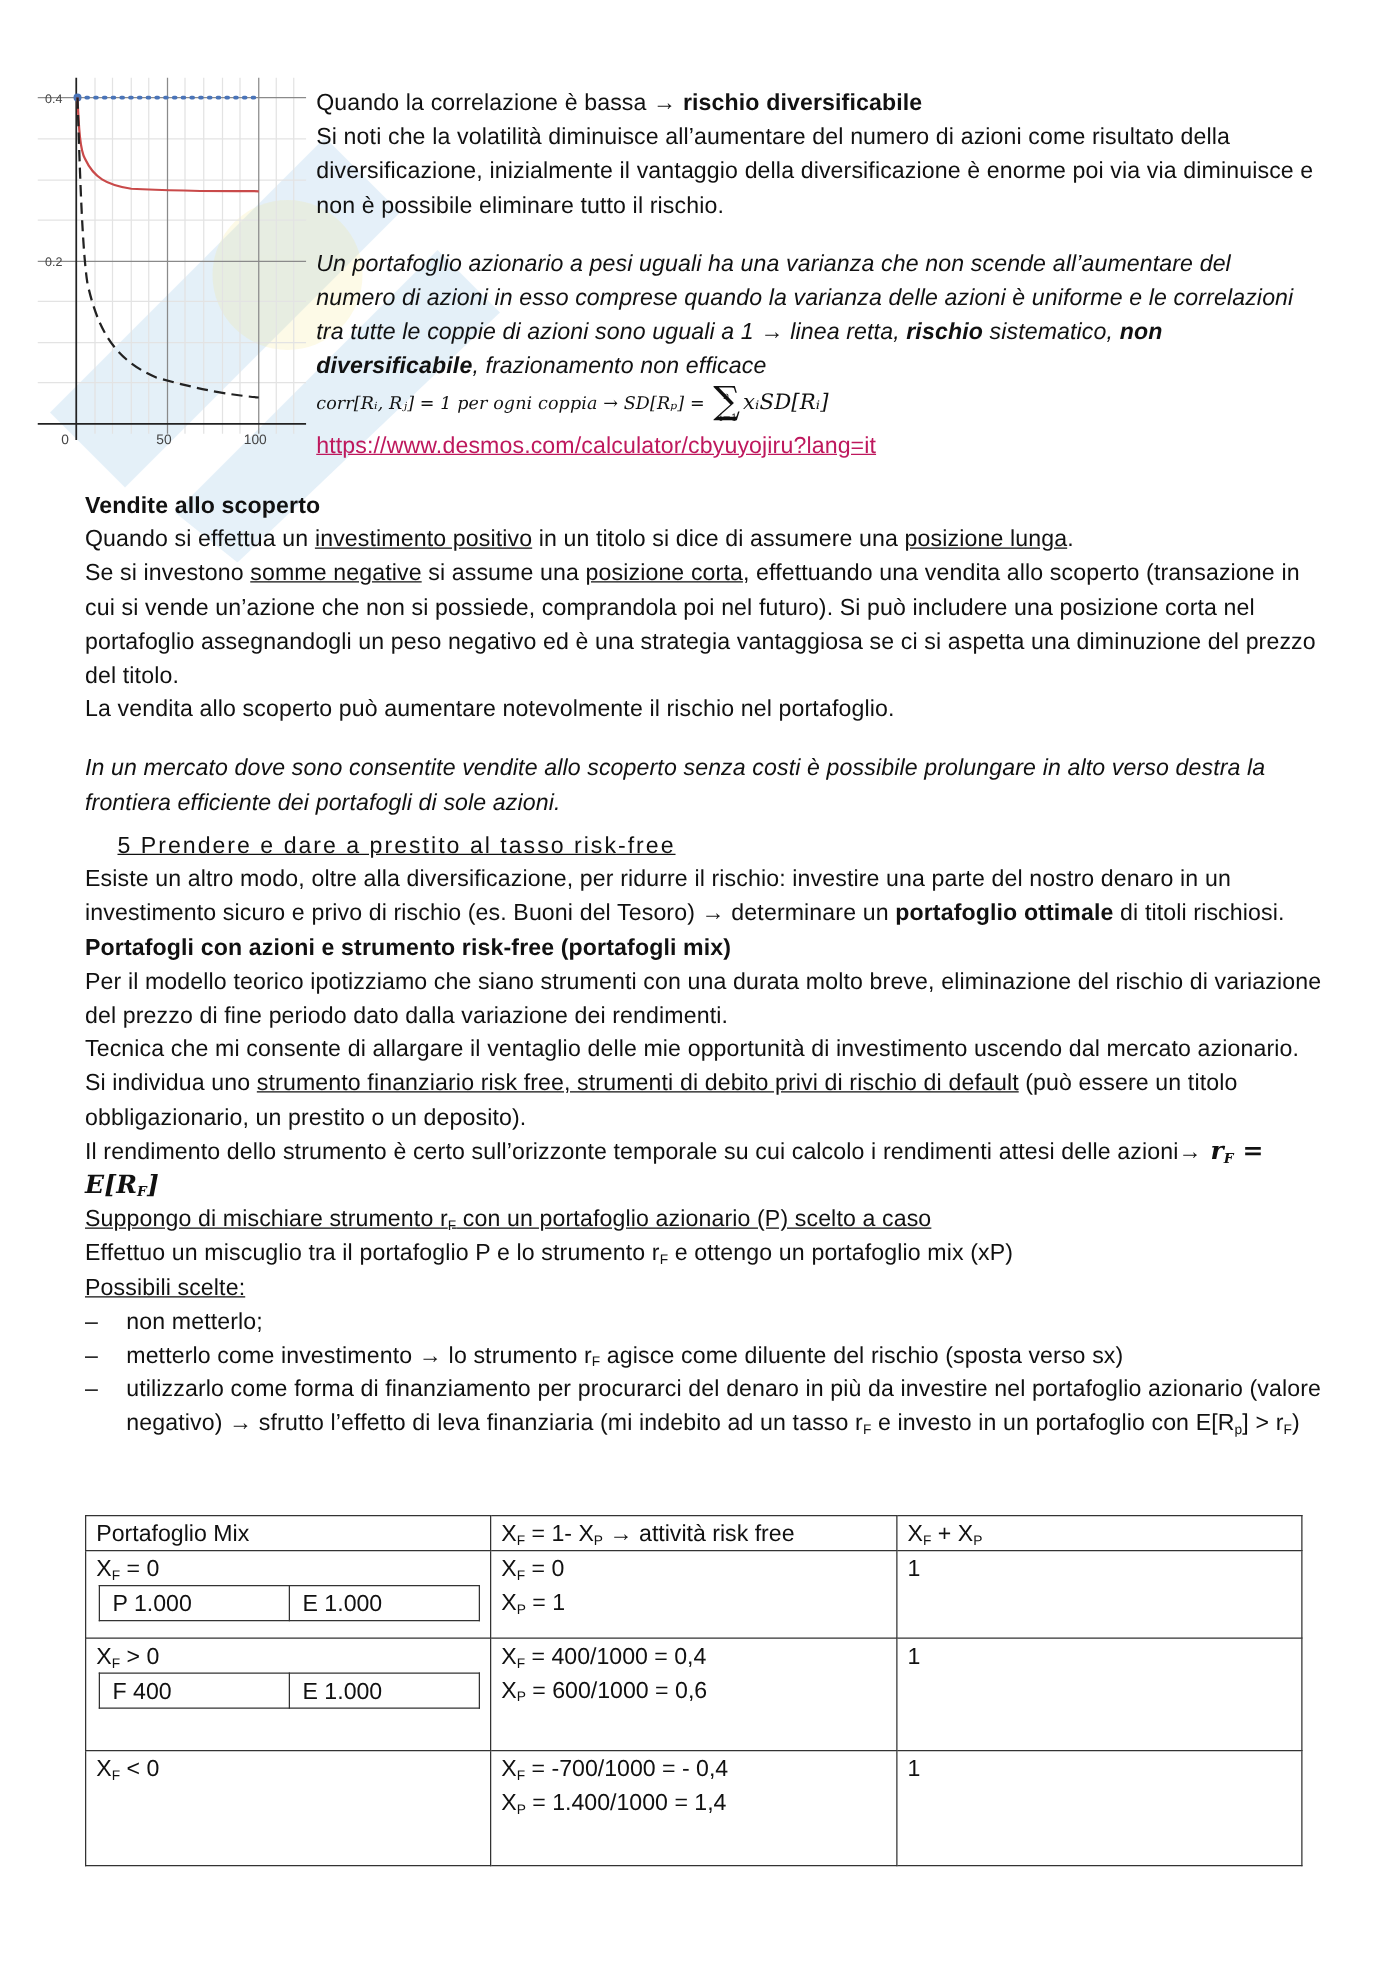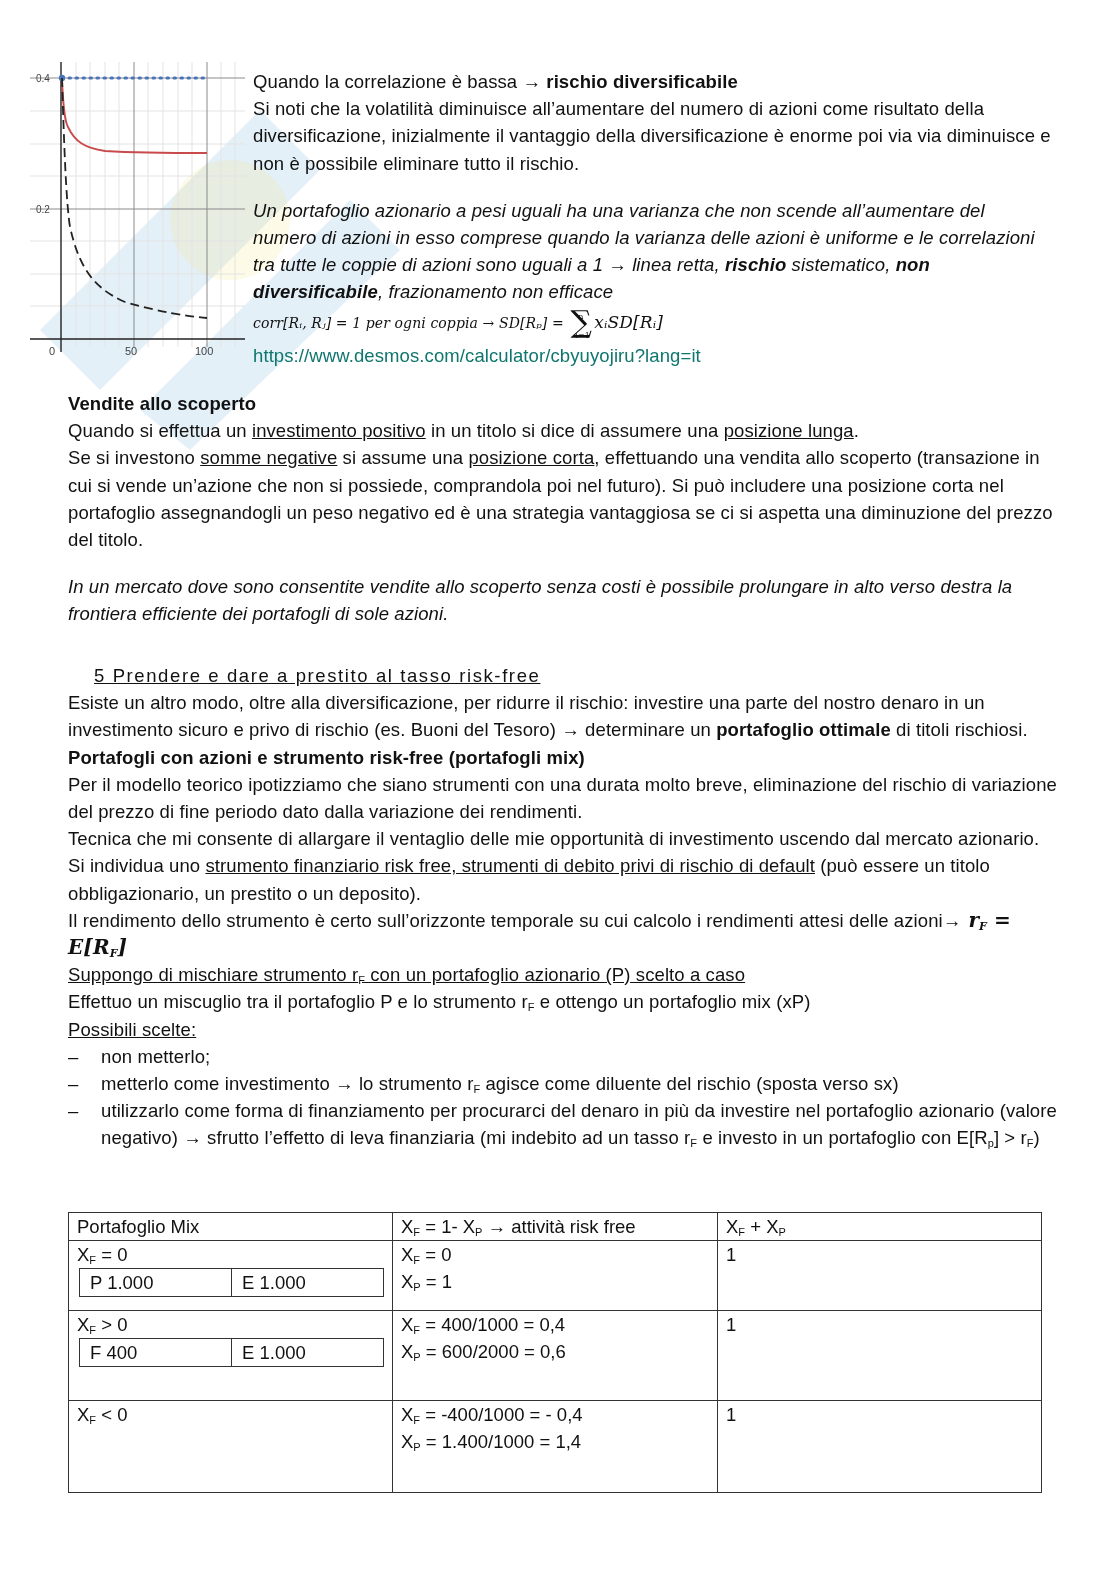--- a/index.html
+++ b/index.html
@@ -9,21 +9,21 @@
   .page { position: absolute; left: 0; top: 0; width: 1116px; }
   .txt { font-size: 18.5px; line-height: 27.2px; letter-spacing: 0.1px; }
   .u { text-decoration: underline; }
   .b { font-weight: bold; }
   .i { font-style: italic; margin-top: 20px; }
   .chart { position: absolute; left: 30px; top: 62px; width: 215px; height: 300px; }
   .right-col { position: absolute; left: 253px; top: 68px; width: 800px; }
   .formula { font-family: "DejaVu Serif", "Liberation Serif", serif; font-style: italic; font-size: 14px; line-height: 32px; height: 36px; position: relative; }
   .formula .sum { font-style: normal; font-size: 30px; vertical-align: middle; position: relative; top: -2px; }
   .formula .sup { position: absolute; font-size: 8px; font-style: normal; }
-  .link { color: #0f766e; }
+  .link { color: #be185d; text-decoration: underline; }
   .block { position: absolute; left: 68px; width: 990px; }
   .heading-sec { letter-spacing: 1.6px; text-decoration: underline; margin-left: 26px; }
   .list { margin: 0; padding: 0; list-style: none; }
   .list li { position: relative; padding-left: 33px; }
   .list li .dash { position: absolute; left: 0; top: 0; }
   sub.s { font-size: 11px; vertical-align: -3px; line-height: 0; }
   .math { font-family: "DejaVu Serif", "Liberation Serif", serif; font-weight: bold; font-style: italic; font-size: 20px; }
   table.main { position: absolute; left: 68px; top: 1212px; width: 974px; border-collapse: collapse; font-size: 18.5px; }
   table.main td { border: 1.5px solid #333; vertical-align: top; padding: 0 8px; line-height: 27px; }
   table.inner { border-collapse: collapse; width: 305px; margin: 0 0 8px 0; margin-left: 2px; }
@@ -96,20 +96,21 @@
   </div>
 
   <div class="block txt" style="top:390px;">
     <div class="b">Vendite allo scoperto</div>
     <div>
       <span>Quando si effettua un </span><span class="u">investimento positivo</span><span> in un titolo si dice di assumere una </span><span class="u">posizione lunga</span><span>.</span>
     </div>
     <div>
       <span>Se si investono </span><span class="u">somme negative</span><span> si assume una </span><span class="u">posizione corta</span><span>, effettuando una vendita allo scoperto (transazione in cui si vende un’azione che non si possiede, comprandola poi nel futuro). Si può includere una posizione corta nel portafoglio assegnandogli un peso negativo ed è una strategia vantaggiosa se ci si aspetta una diminuzione del prezzo del titolo.</span>
     </div>
+    <div>La vendita allo scoperto può aumentare notevolmente il rischio nel portafoglio.</div>
     <div class="i">In un mercato dove sono consentite vendite allo scoperto senza costi è possibile prolungare in alto verso destra la frontiera efficiente dei portafogli di sole azioni.</div>
   </div>
 
   <div class="block txt" style="top:662px;">
     <div class="heading-sec">5 Prendere e dare a prestito al tasso risk-free</div>
     <div>
       <span>Esiste un altro modo, oltre alla diversificazione, per ridurre il rischio: investire una parte del nostro denaro in un investimento sicuro e privo di rischio (es. Buoni del Tesoro) </span><span>→</span><span> determinare un </span><span class="b">portafoglio ottimale</span><span> di titoli rischiosi.</span>
     </div>
     <div class="b">Portafogli con azioni e strumento risk-free (portafogli mix)</div>
     <div>Per il modello teorico ipotizziamo che siano strumenti con una durata molto breve, eliminazione del rischio di variazione del prezzo di fine periodo dato dalla variazione dei rendimenti.</div>
@@ -165,30 +166,30 @@
           <tbody>
                 <tr>
                   <td>F  400</td>
                   <td>E 1.000</td>
                 </tr>
         </tbody>
             </table>
       </td>
       <td>
         <div><span>X</span><sub class="s">F</sub> <span>= 400/1000 = 0,4</span></div>
-        <div><span>X</span><sub class="s">P</sub> <span>= 600/2000 = 0,6</span></div>
+        <div><span>X</span><sub class="s">P</sub> <span>= 600/1000 = 0,6</span></div>
       </td>
       <td>1</td>
     </tr>
     <tr style="height:92px;">
       <td>
         <div><span>X</span><sub class="s">F</sub> <span>&lt; 0</span></div>
       </td>
       <td>
-        <div><span>X</span><sub class="s">F</sub> <span>= -400/1000 = - 0,4</span></div>
+        <div><span>X</span><sub class="s">F</sub> <span>= -700/1000 = - 0,4</span></div>
         <div><span>X</span><sub class="s">P</sub> <span>= 1.400/1000 = 1,4</span></div>
       </td>
       <td>1</td>
     </tr>
   </tbody>
     </table>
 
 </div>
 
 </body></html>

